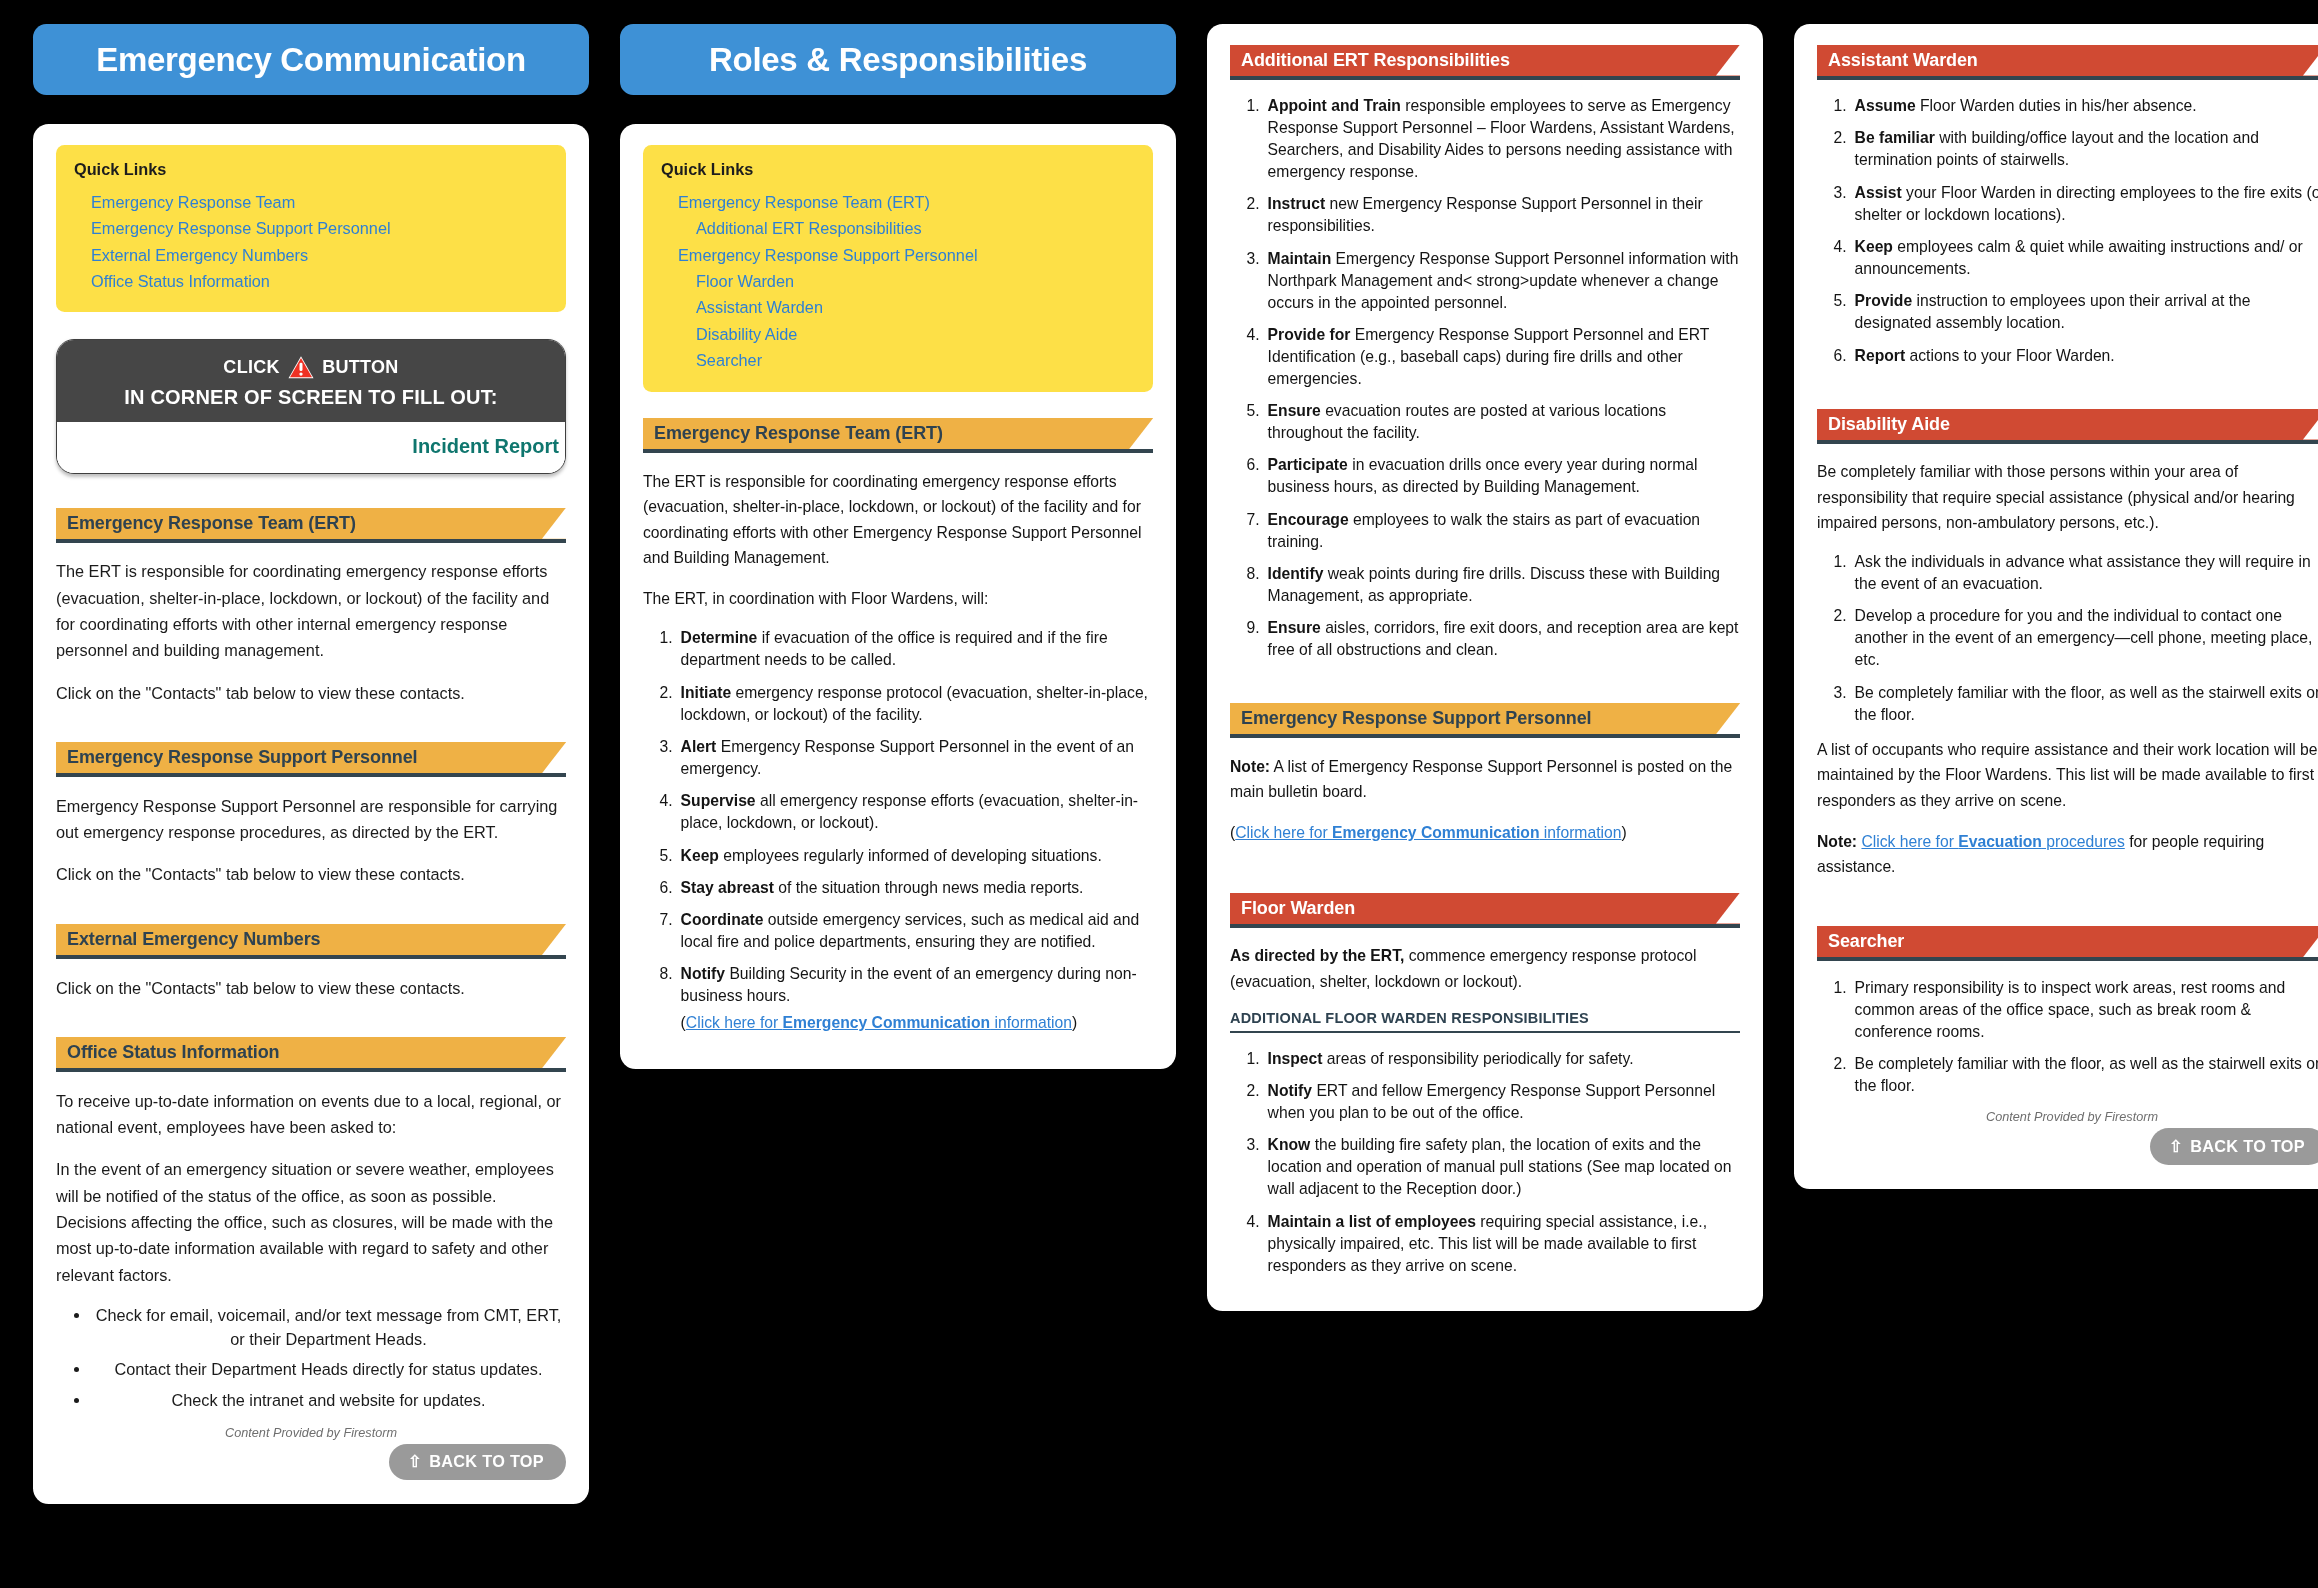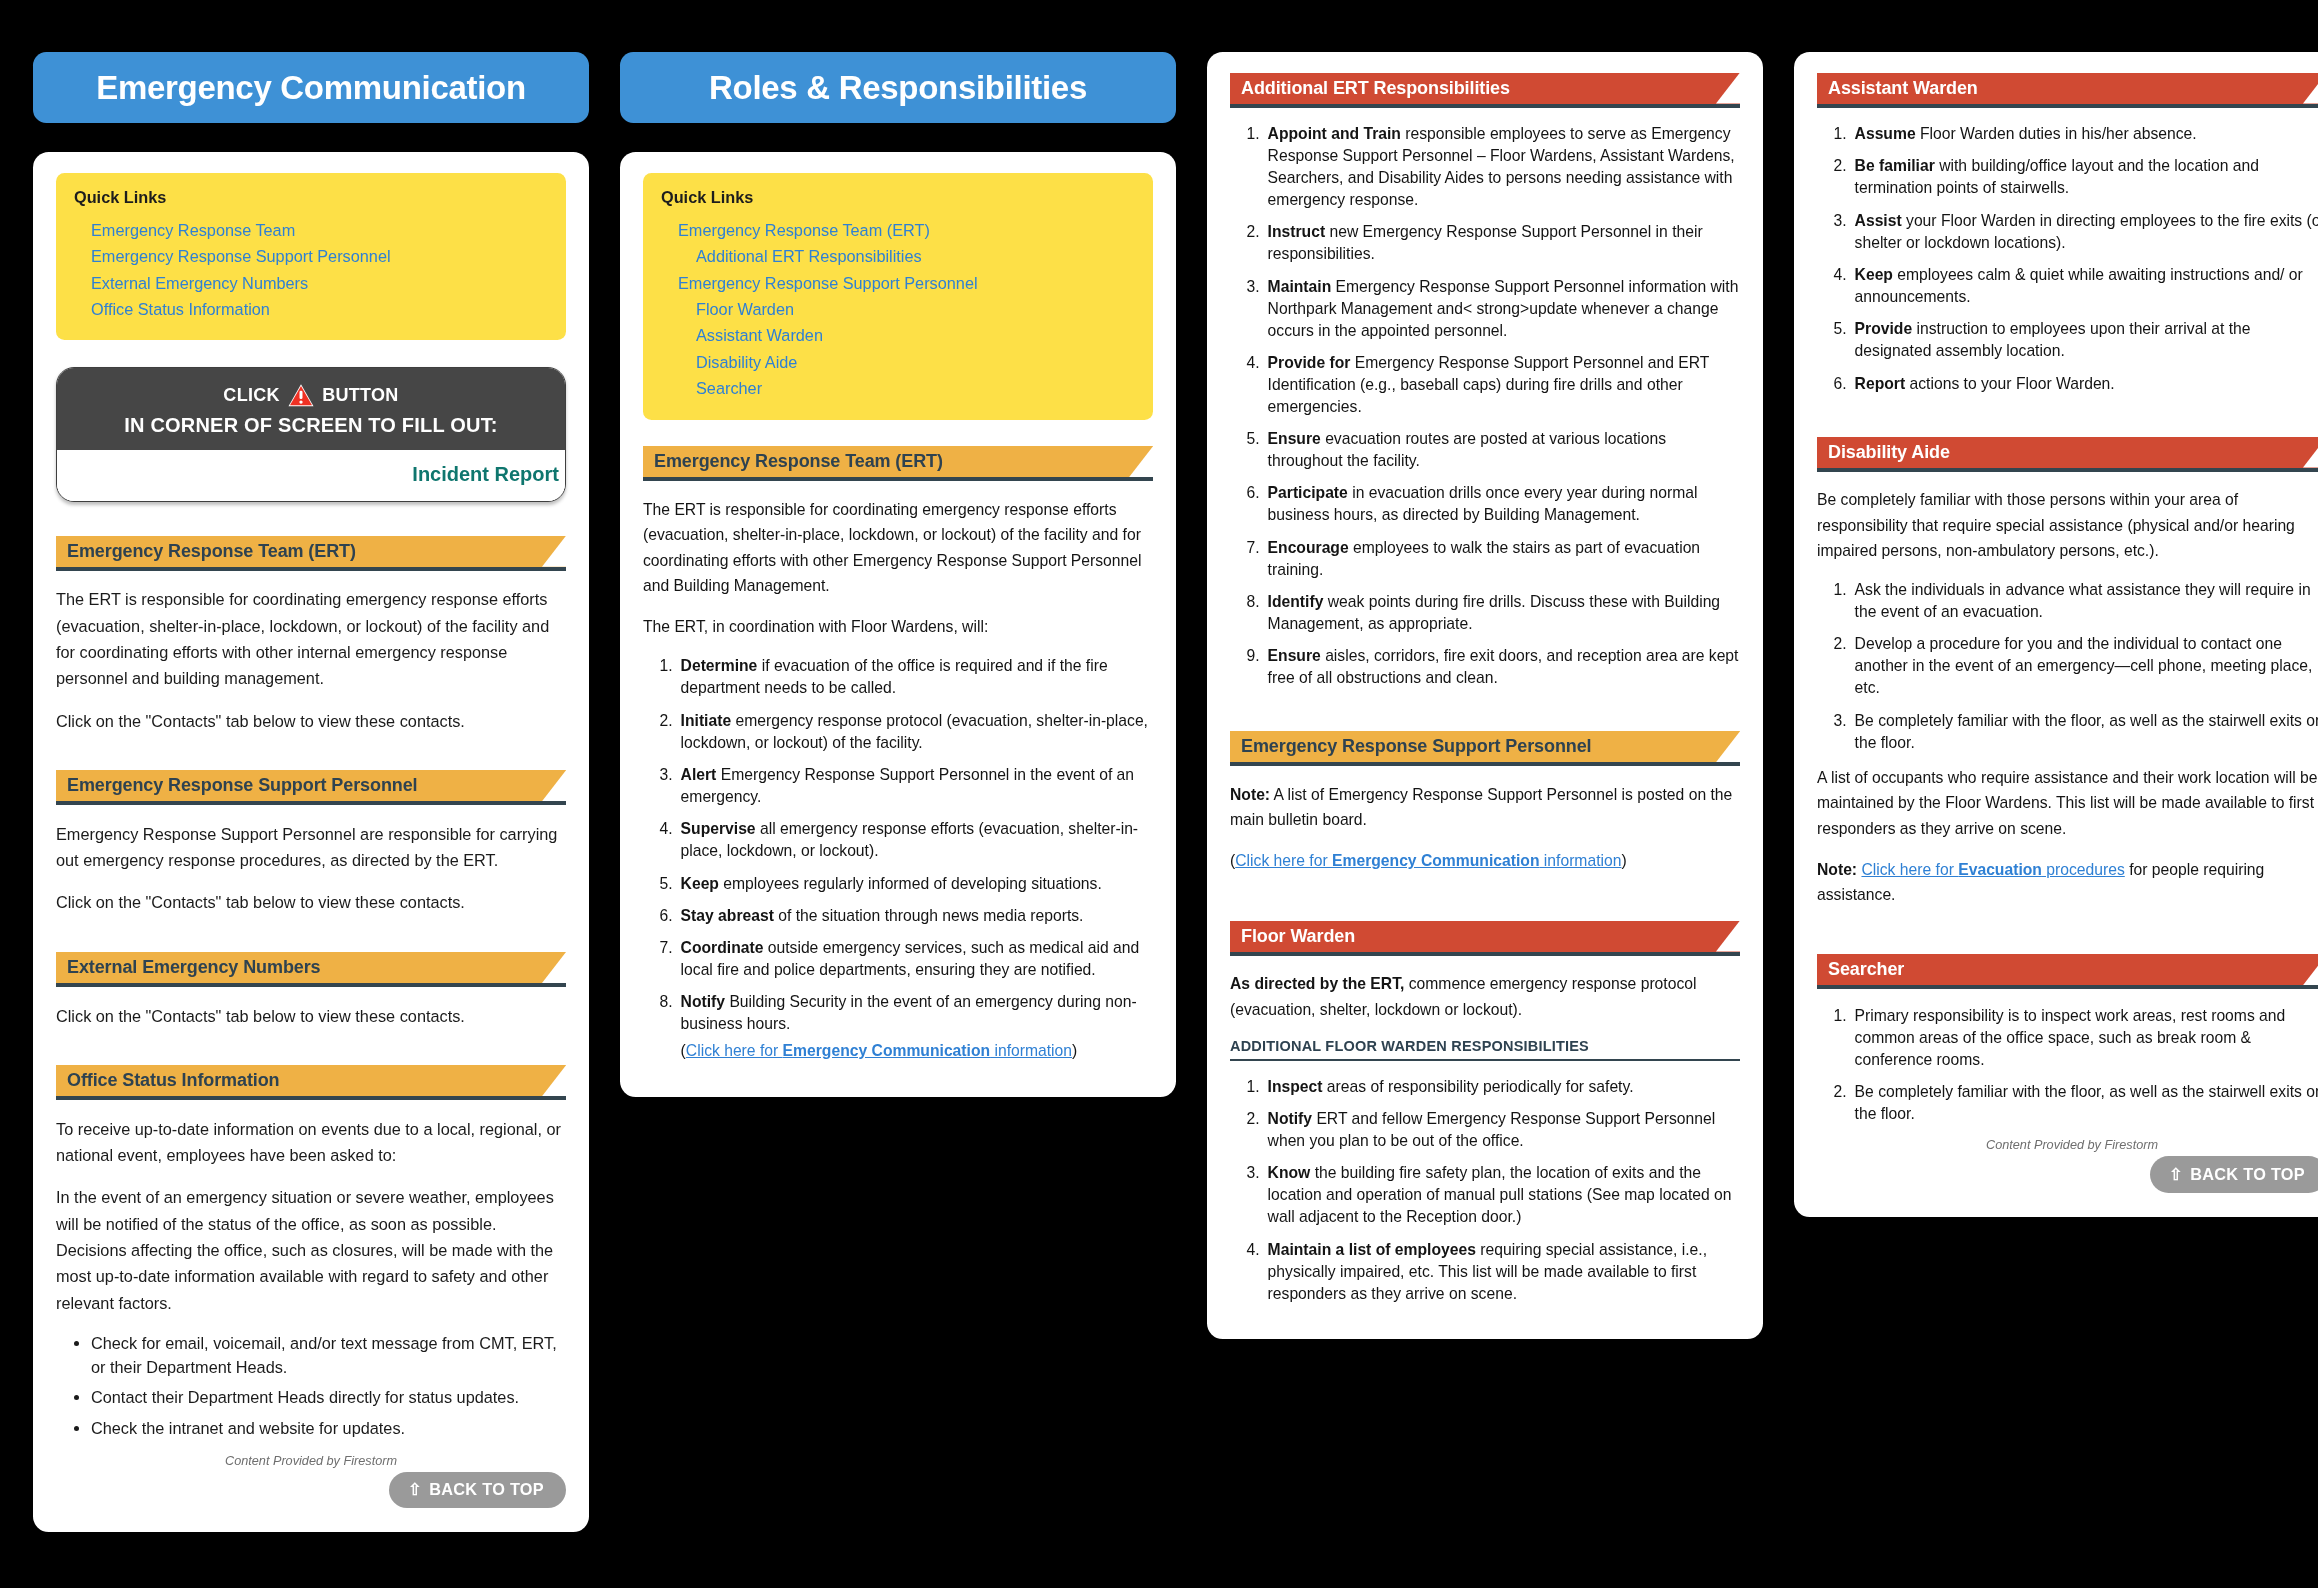--- a/index.html
+++ b/index.html
@@ -17,21 +17,20 @@
 
   .board {
     position: relative;
     width: 2319px;
     height: 1170px;
     background: #000000;
     padding: 24px 33px;
     display: flex;
     gap: 31px;
     align-items: flex-start;
-    margin-top: 28px;
   }
 
   .column { width: 556px; flex: 0 0 556px; }
 
   
   .title-bar {
     background: #3e91d6;
     border-radius: 13.3px;
     height: 71px;
     display: flex;
@@ -168,20 +167,21 @@
   
   .body-col1 p {
     font-size: 16.3px;
     line-height: 1.62;
     color: #1b1b1b;
     margin: 0 0 15.7px 0;
   }
   .body-col1 ul {
     margin: 3.6px 0 6px 0;
     padding-left: 35px;
+    text-align: center;
   }
   .body-col1 ul li {
     font-size: 16.3px;
     line-height: 1.45;
     color: #1b1b1b;
     margin-bottom: 7.2px;
   }
 
   .narrow p {
     font-size: 15.7px;

